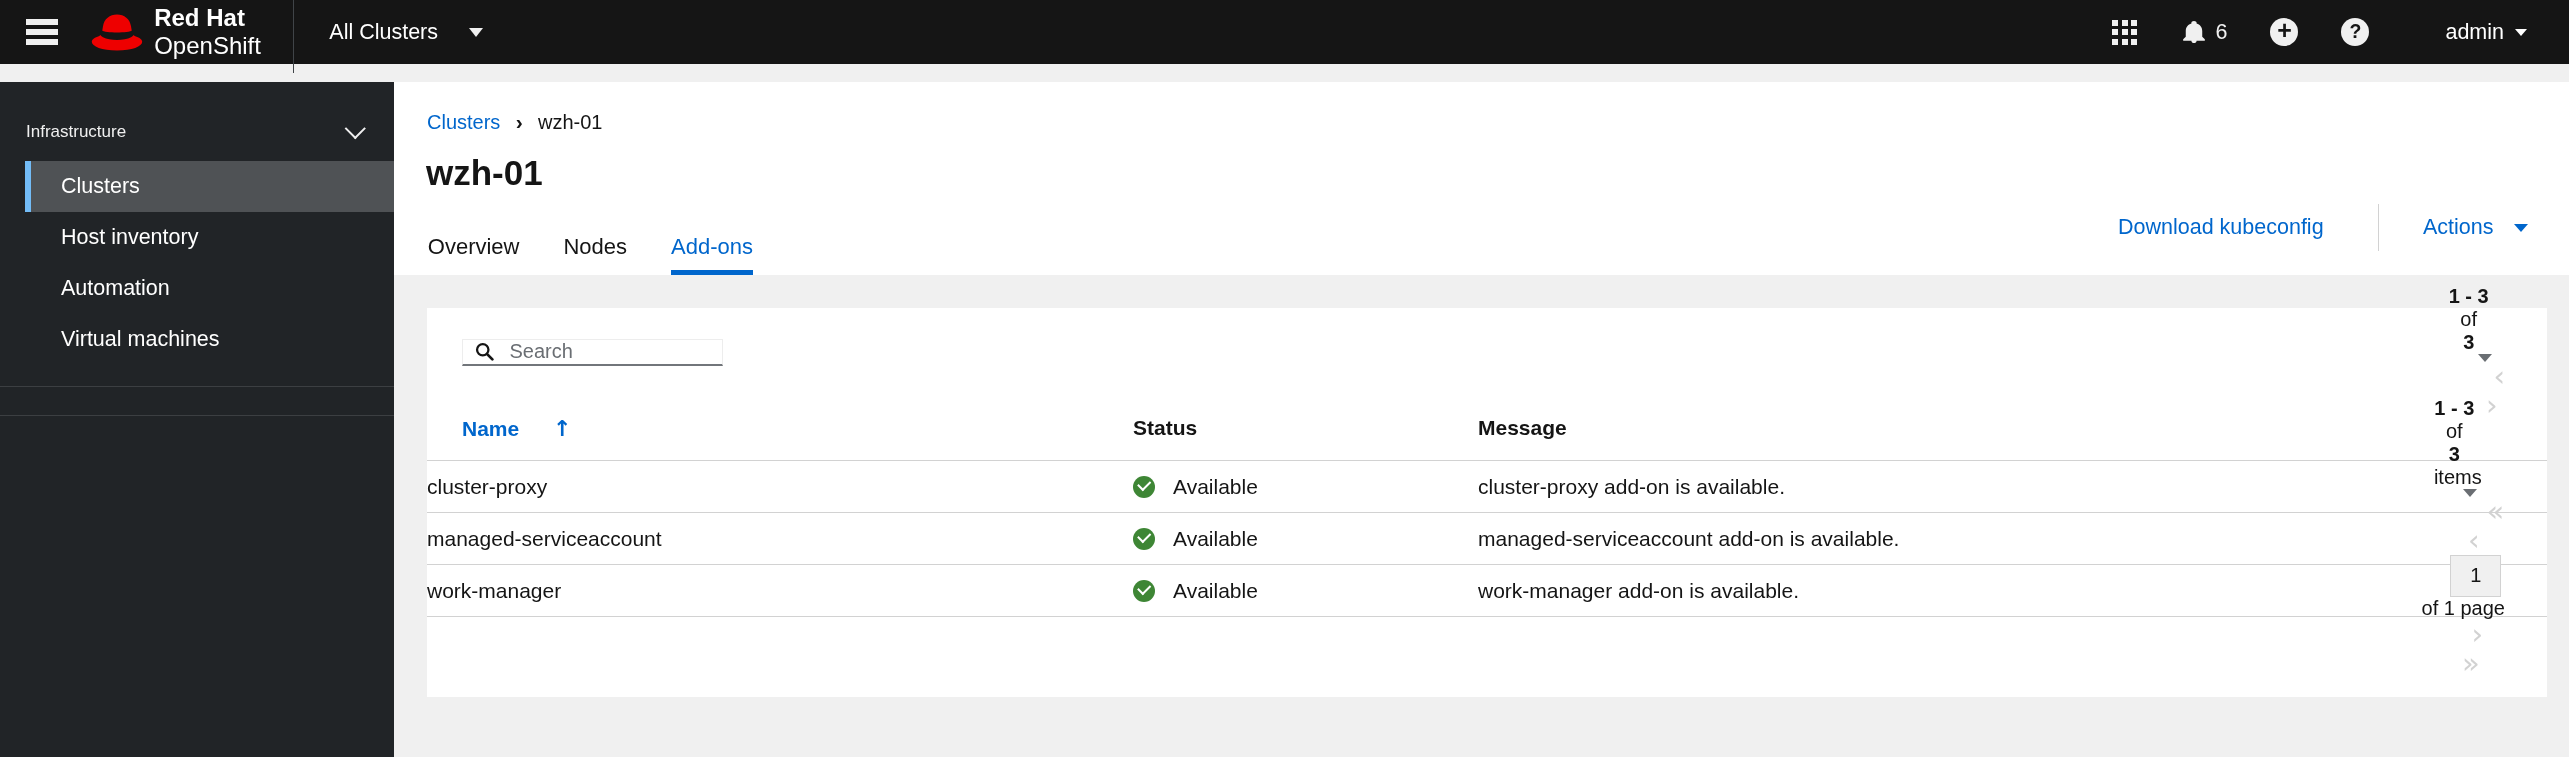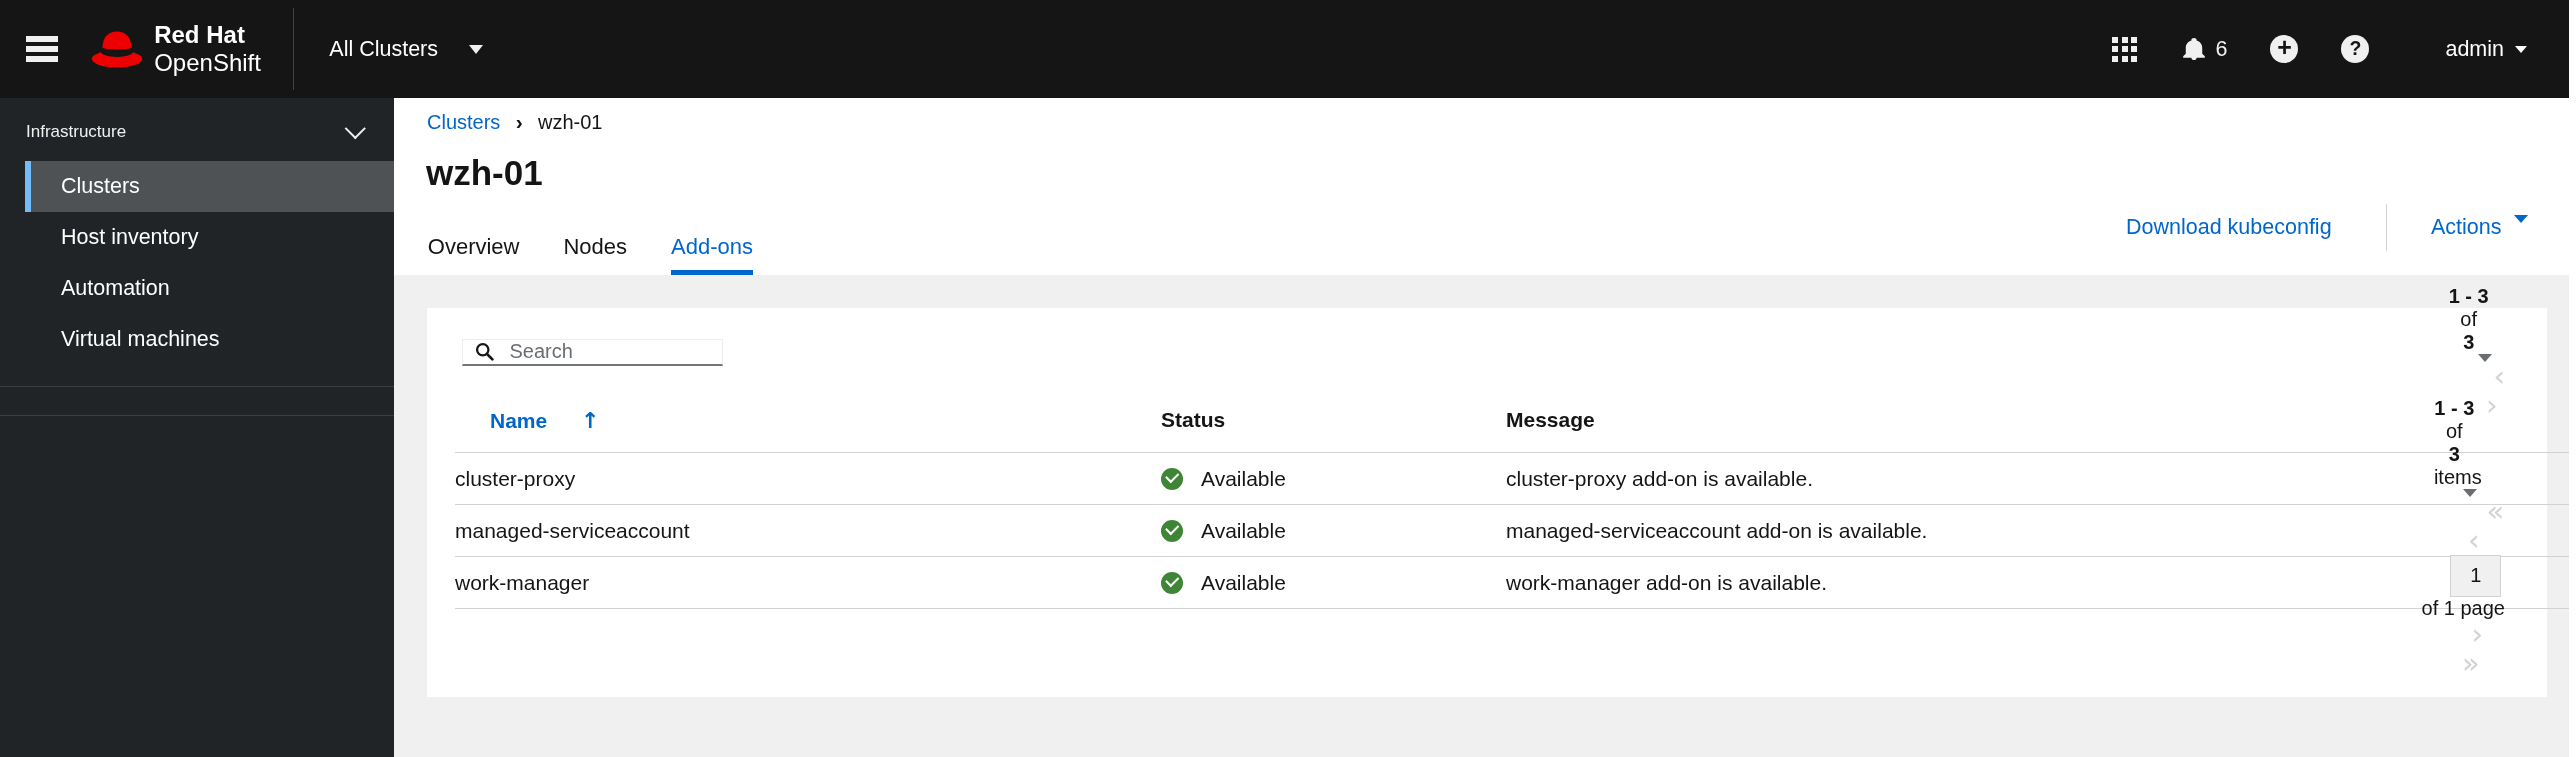--- a/index.html
+++ b/index.html
@@ -1,20 +1,20 @@
 <!DOCTYPE html>
 <html style="font-size:11px"><head>
 <meta charset="utf-8">
 <style>
   html,body { margin:0; padding:0; background:#f0f0f0; }
   .page { position:relative; width:2576px; height:758px; background:#f0f0f0;
           font-family:"Liberation Sans", sans-serif; overflow:hidden; }
 
   
-  .masthead { position:absolute; top:0; left:0; width:100%; height:98px;
+  .masthead { position:absolute; top:0; left:0; width:100%; height:64px;
               background:#151515; display:flex; align-items:center; color:#fff; z-index:5; }
   .hamburger { margin-left:26px; width:32px; height:26px; display:flex; flex-direction:column;
                justify-content:space-between; background:none; border:none; padding:0; cursor:pointer; }
   .hamburger i { display:block; height:5.6px; background:#f0f0f0; }
   .brand { display:flex; align-items:center; margin-left:30.5px; cursor:pointer; }
   .hat-svg { width:56px; height:43px; margin-right:9.7px; flex:none; }
   .brand-text { font-size:24px; line-height:28.5px; font-weight:700; color:#fff; }
   .brand-text .line2 { font-weight:500; }
   .mast-divider { width:1.4px; height:82px; background:#404448; margin-left:32px; }
   .cluster-select { margin-left:35px; display:flex; align-items:center; font-size:21.5px; color:#fff; cursor:pointer;justify-content:space-between; }
@@ -54,21 +54,21 @@
   .main { position:absolute; left:394px; top:82px; right:0; bottom:0; }
   .page-header { position:relative; height:193px; background:#fff; }
   .breadcrumb { position:absolute; left:33px; top:28px; display:flex; align-items:center; font-size:20px; }
   .bc-link { color:#0066cc; cursor:pointer; }
   .bc-sep { margin:0 15.3px; color:#151515; font-size:21px; font-weight:700; }
   .bc-current { color:#151515; }
   .page-title { position:absolute; left:32px; top:71px; margin:0; font-size:35px; font-weight:600; color:#151515; }
   .header-actions { position:absolute; right:48px; top:122px; display:flex; align-items:center; font-size:21.5px; }
   .link { color:#0066cc; cursor:pointer; }
   .vdivider { width:1.4px; height:47px; background:#d2d2d2; margin:0 44px 0 54px; }
-  .actions-toggle { color:#0066cc; display:flex; cursor:pointer; }
+  .actions-toggle { color:#0066cc; display:flex; align-items:center; cursor:pointer;gap:8px; }
   .actions-toggle .caret { margin-left:12.5px; border-left-width:7px; border-right-width:7px; border-top-width:8.3px; }
   .tabs { position:absolute; left:11.8px; bottom:0; display:flex; }
   .tab { padding:0 22px; font-size:22px; color:#151515; cursor:pointer; }
   .tab .tab-label { display:inline-block; padding-bottom:9.7px; border-bottom:5.6px solid transparent; }
   .tab.active { color:#0066cc; }
   .tab.active .tab-label { border-bottom-color:#0066cc; }
 
   .content { position:absolute; top:193px; left:0; right:0; bottom:0; background:#f0f0f0; }
   .card { position:absolute; left:33px; top:33px; width:2120px; height:389px; background:#fff; }
 
@@ -88,21 +88,21 @@
               border-top-width:8.3px; cursor:pointer; }
   .pg-nav { font-family:"DejaVu Sans", sans-serif; color:#d2d2d2; font-size:29px; line-height:1;
             cursor:pointer; user-select:none; }
   .ml88 { margin-left:61px; } .ml66 { margin-left:46px; } .ml118 { margin-left:82px; }
   .ml56 { margin-left:39px; } .ml48 { margin-left:33px; }
   .page-input { margin-left:43px; width:51px; height:42px; box-sizing:border-box; background:#f0f0f0;
                 border:1.4px solid #d2d2d2; text-align:center; font-size:20px; color:#151515; font-family:inherit; }
   .page-info { margin-left:18px; }
   .pg-bottom { position:absolute; right:42px; bottom:19.4px; }
 
-  table.addons { position:absolute; top:80px; left:0; width:100%; border-collapse:collapse; table-layout:fixed;margin-left:28px; }
+  table.addons { position:absolute; top:88px; left:0; width:100%; border-collapse:collapse; table-layout:fixed; }
   table.addons th { height:64px; text-align:left; font-size:21px; font-weight:700; color:#151515;
                     border-bottom:1.4px solid #d2d2d2; padding:0; vertical-align:middle; }
   table.addons th.col-name { padding-left:35px; color:#0066cc; cursor:pointer; }
   .sort-arrow { font-family:"DejaVu Sans", sans-serif; margin-left:28px; font-size:22px;
                 font-weight:700; color:#0066cc; }
   table.addons td { height:51px; font-size:21px; color:#151515; border-bottom:1.4px solid #d2d2d2;
                     padding:0; vertical-align:middle; }
   td.cell-name { padding-left:35px; }
   .status-wrap { display:flex; align-items:center; }
   .check-circle { width:22px; height:22px; border-radius:50%; background:#3e8635; position:relative;

